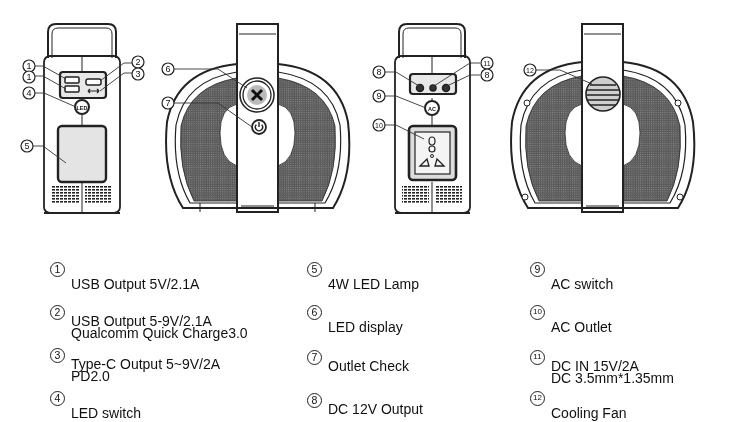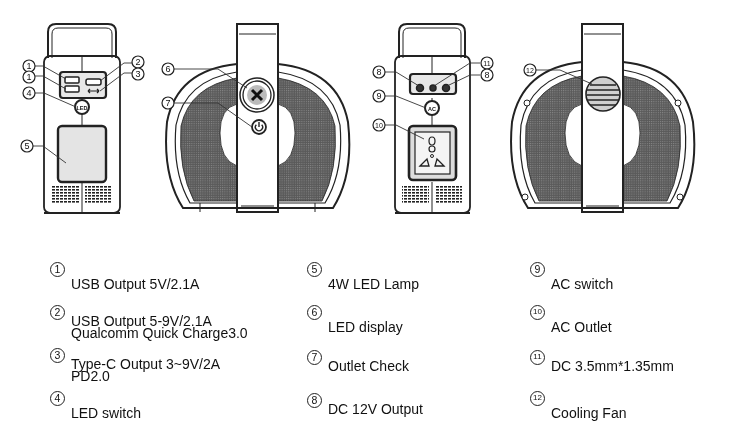--- a/index.html
+++ b/index.html
@@ -217,21 +217,21 @@
   <div class="lbl two" style="left:50px;top:299px;">
     <span class="num">2</span>
     <span class="txt">
         <div>USB Output 5-9V/2.1A</div>
         <div>Qualcomm Quick Charge3.0</div>
       </span>
   </div>
   <div class="lbl two" style="left:50px;top:342px;">
     <span class="num">3</span>
     <span class="txt">
-        <div>Type-C Output 3~9V/2A</div>
+        <div>Type-C Output 5~9V/2A</div>
         <div>PD2.0</div>
       </span>
   </div>
   <div class="lbl one" style="left:50px;top:391px;">
     <span class="num">4</span>
     <span class="txt">
         <div>LED switch</div>
       </span>
   </div>
 
@@ -268,20 +268,21 @@
   </div>
   <div class="lbl one" style="left:530px;top:305px;">
     <span class="num" style="font-size:8px;">10</span>
     <span class="txt">
         <div>AC Outlet</div>
       </span>
   </div>
   <div class="lbl two" style="left:530px;top:344px;">
     <span class="num" style="font-size:8px;">11</span>
     <span class="txt">
+        <div>DC IN 15V/2A</div>
         <div>DC 3.5mm*1.35mm</div>
       </span>
   </div>
   <div class="lbl one" style="left:530px;top:391px;">
     <span class="num" style="font-size:8px;">12</span>
     <span class="txt">
         <div>Cooling Fan</div>
       </span>
   </div>
 </div>

